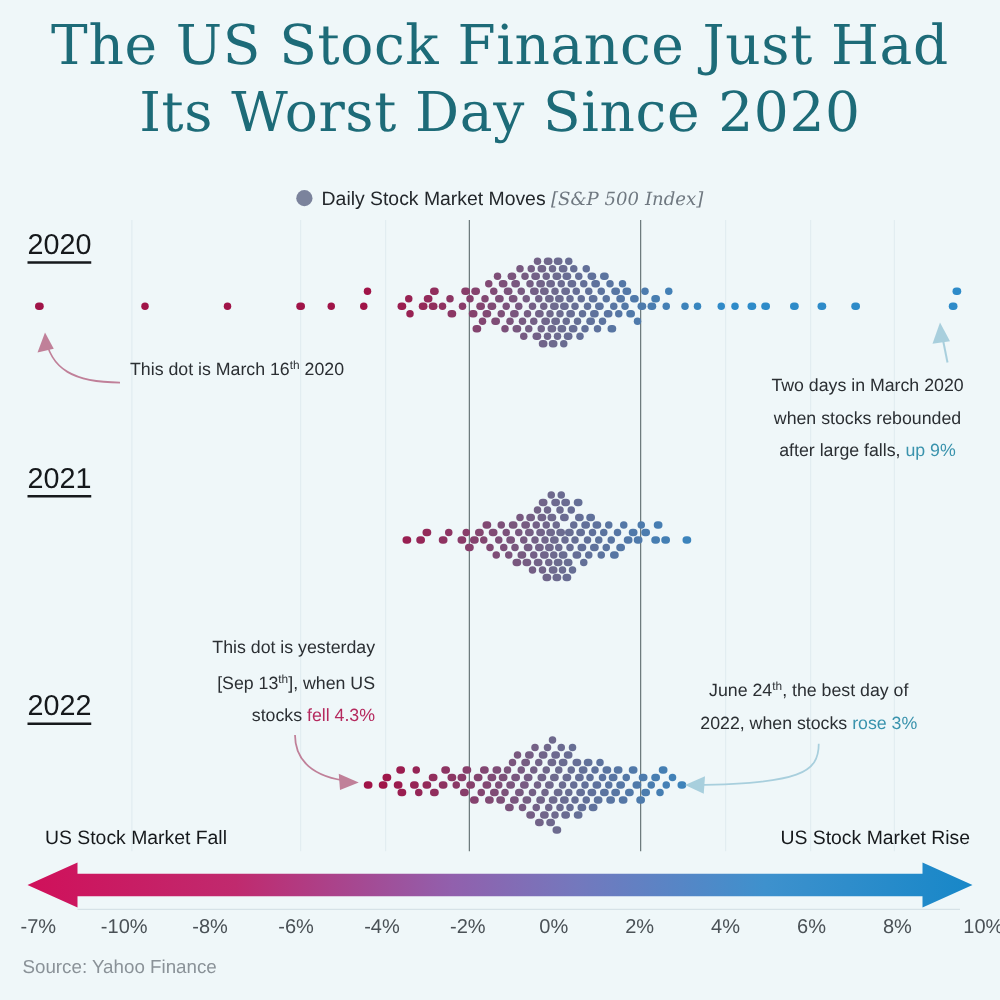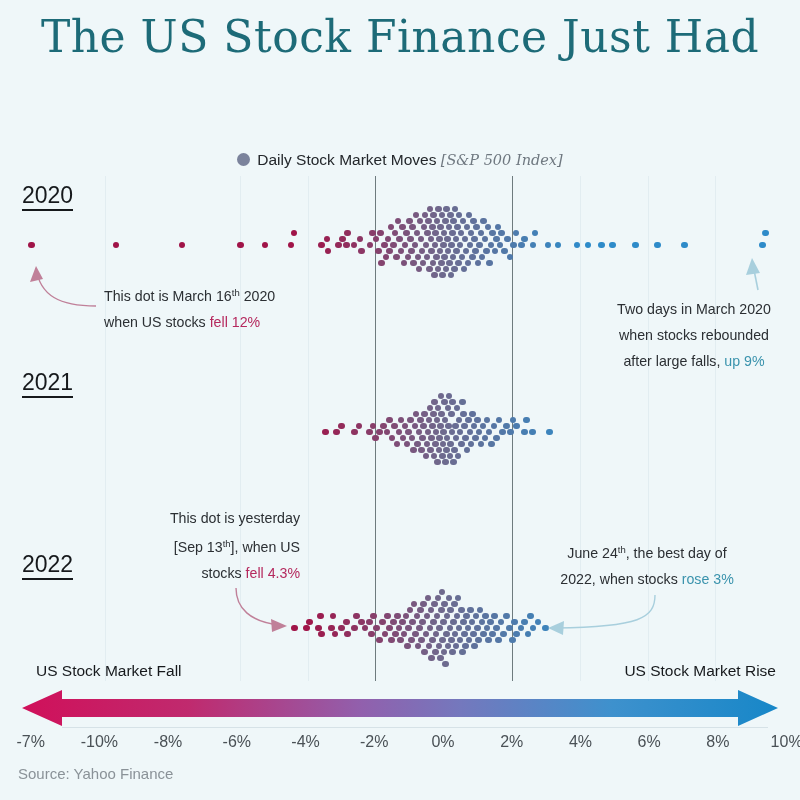--- a/index.html
+++ b/index.html
@@ -108,20 +108,21 @@
   }
   .brand .r{color:#e0a878;}
 </style>
 </head>
 <body>
 
 <div id="stage">
 
   <div class="title">
     <span>The US Stock Finance Just Had</span>
+    <span class="l2">Its Worst Day Since 2020</span>
   </div>
 
   <div class="legend">
     <span class="legend-dot"></span><span>Daily Stock Market Moves</span> <span class="legend-sub">[S&amp;P 500 Index]</span>
   </div>
 
   <div class="year" id="year-2020">2020</div>
   <div class="year" id="year-2021">2021</div>
   <div class="year" id="year-2022">2022</div>
 
@@ -527,21 +528,20 @@
       <div class="dot" style="left: 521.485px; top: 618.716px; width: 6.6px; height: 6.6px; background: rgb(72, 126, 177);"></div>
       <div class="dot" style="left: 524.578px; top: 630.684px; width: 6.6px; height: 6.6px; background: rgb(70, 126, 178);"></div>
       <div class="dot" style="left: 526.984px; top: 612.732px; width: 6.6px; height: 6.6px; background: rgb(69, 127, 179);"></div>
       <div class="dot" style="left: 529.733px; top: 624.7px; width: 6.6px; height: 6.6px; background: rgb(68, 128, 181);"></div>
       <div class="dot" style="left: 534.544px; top: 618.716px; width: 6.6px; height: 6.6px; background: rgb(66, 129, 183);"></div>
       <div class="dot" style="left: 542.447px; top: 624.7px; width: 6.6px; height: 6.6px; background: rgb(62, 131, 186);"></div>
     </div>
 
   <div class="anno" id="anno-1" style="left:104px;top:280px;">
       <div>This dot is March 16<sup>th</sup> 2020</div>
-      <div>when US stocks <span class="fall">fell 12%</span></div>
     </div>
   <svg class="arrow-svg" style="left:0;top:0;width:800px;height:800px;">
     <path d="M 96 306 C 60 306, 40 296, 36 268" stroke="#c08099" stroke-width="1.4" fill="none"></path>
     <path d="M 36 266 L 30 282 L 43 279 Z" fill="#c08099"></path>
   </svg>
 
   <div class="anno center-al" id="anno-2" style="left:596px;top:296px;width:196px;">
       <div>Two days in March 2020</div>
       <div>when stocks rebounded</div>
       <div>after large falls, <span class="rise">up 9%</span></div>

